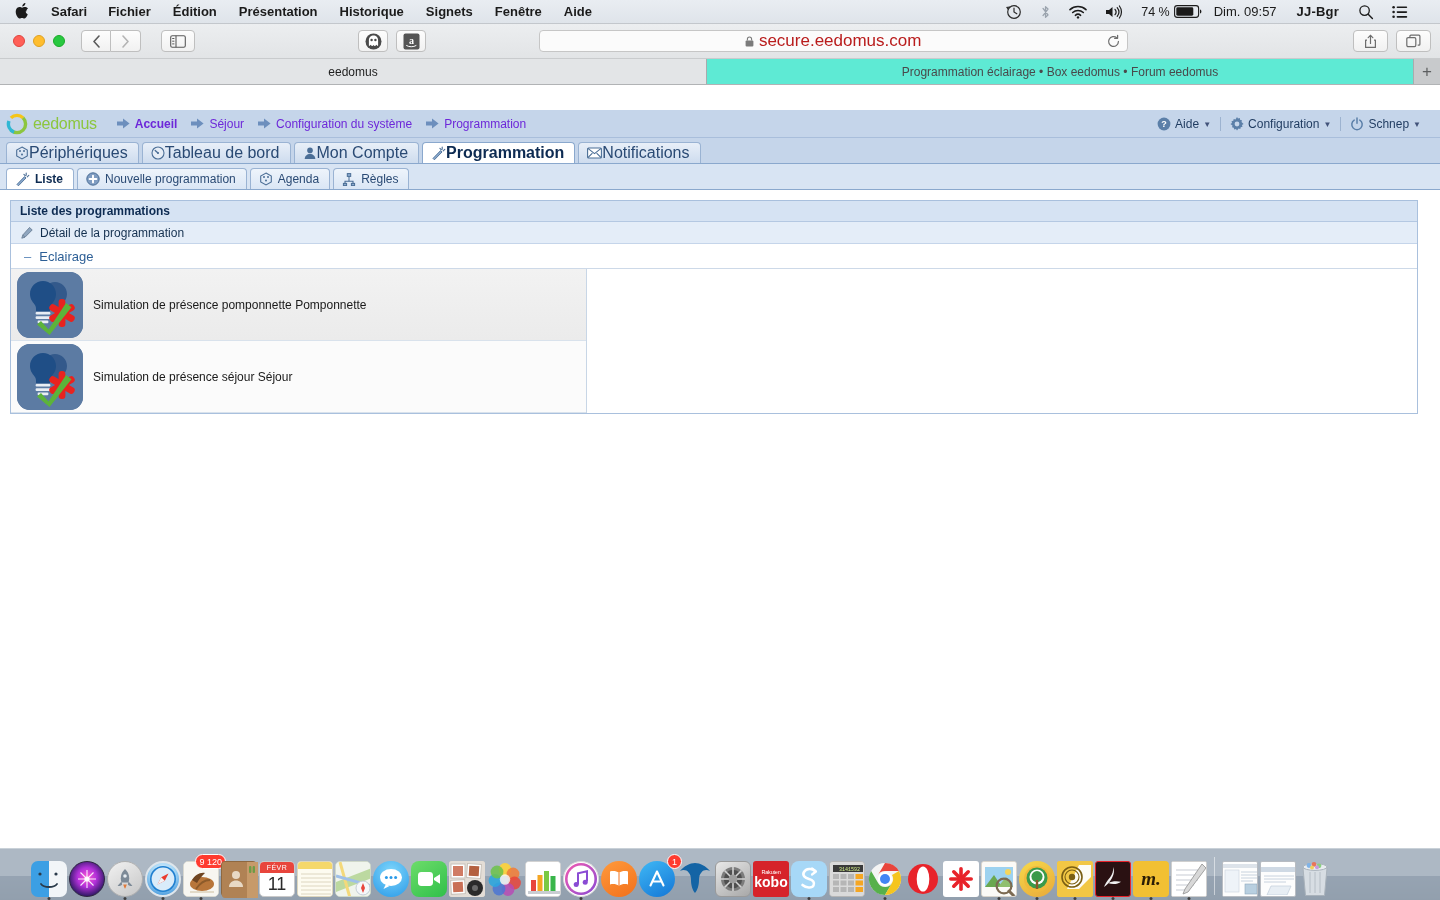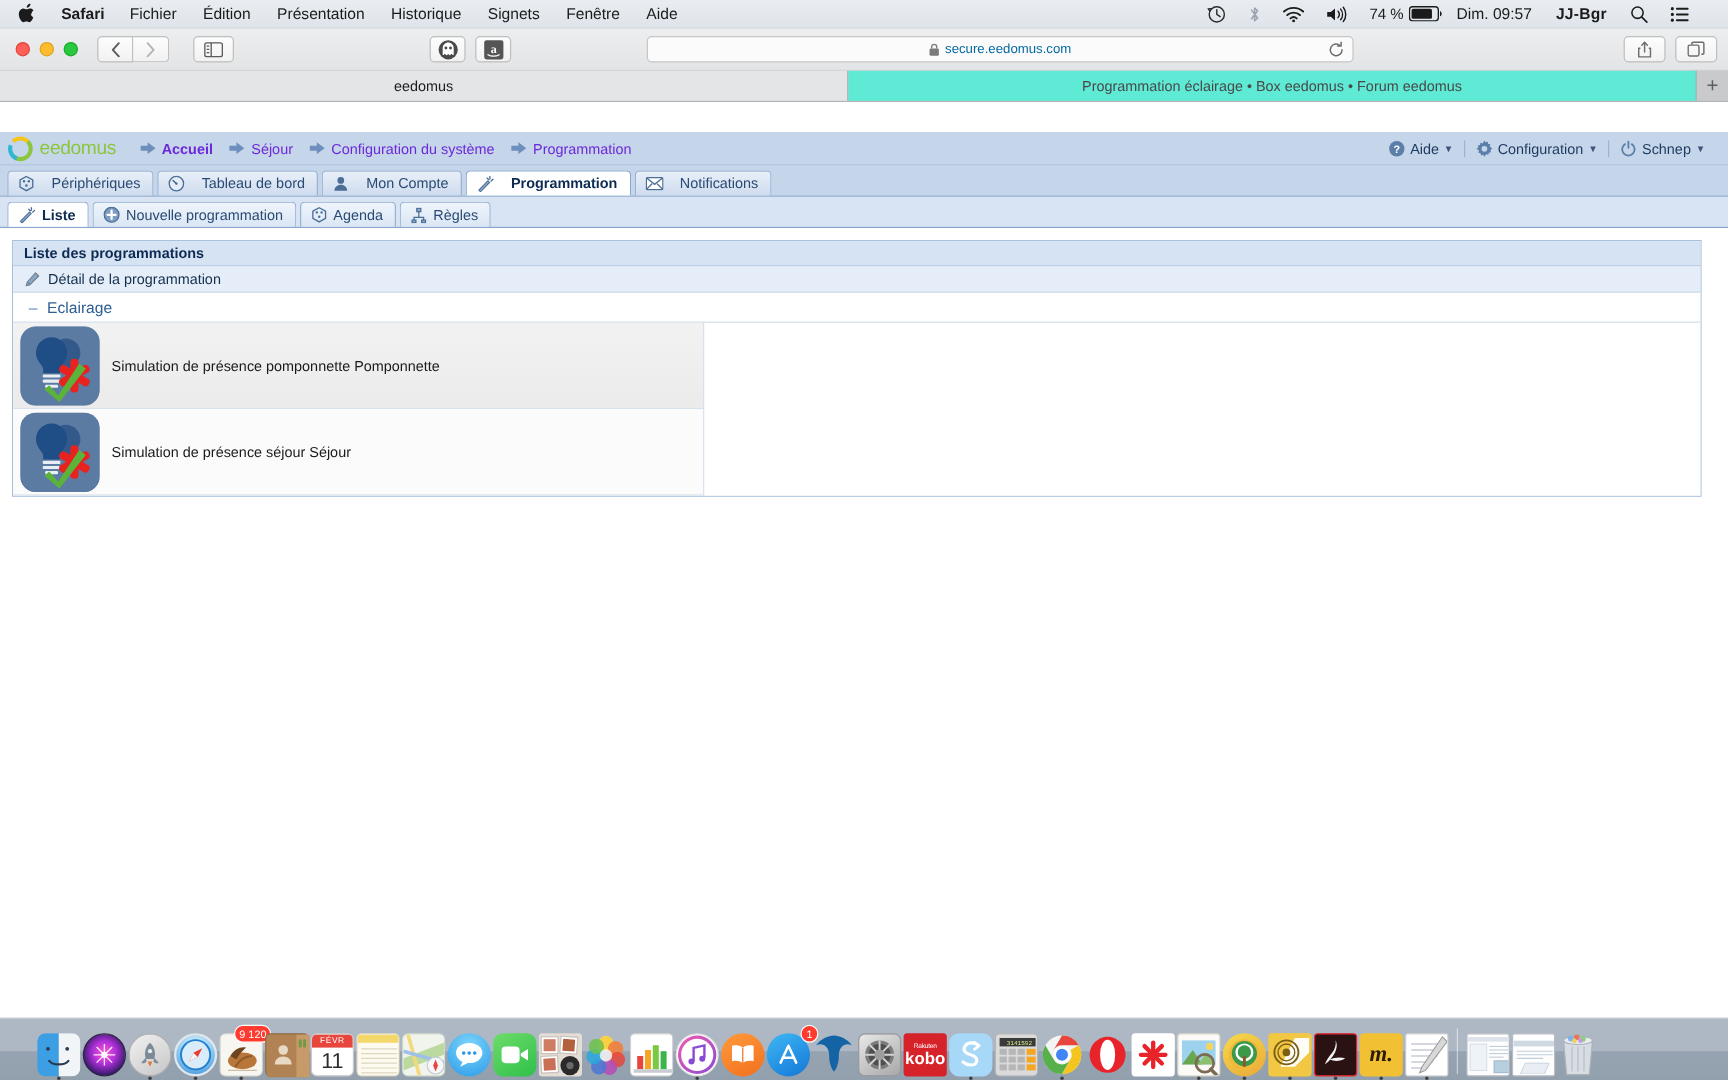--- a/index.html
+++ b/index.html
@@ -13,21 +13,21 @@
   
   #menubar {
     position:absolute; top:0; left:0; width:1440px; height:24px;
     background: linear-gradient(to bottom,#e9edf2 0%, #dfe4ea 100%);
     border-bottom:1px solid #c3c7cc;
     display:flex; align-items:center;
     font-size:13px; color:#1b1b1b;
   }
   #menubar .mb-left { display:flex; align-items:center; }
   #menubar .mb-right { margin-left:auto; display:flex; align-items:center; padding-right:23px; }
-  .mb-item { padding:0 11px; line-height:24px; white-space:nowrap; }
+  .mb-item { padding:0 11px; line-height:24px; white-space:nowrap;font-weight:bold; }
   .mb-item.bold { font-weight:bold; padding:0 10px 0 9px; }
   .apple-logo { padding:0 13px 0 15px; font-size:15px; line-height:20px; position:relative; top:-1px; }
   .mb-r-item { padding:0 9px; display:flex; align-items:center; line-height:24px; }
   .mb-clock { font-size:13px; padding:0 10px; }
   .mb-user { font-size:13px; font-weight:bold; padding:0 10px; letter-spacing:0.2px;}
   .mb-batt-txt { font-size:12.5px; padding-right:4px;}
 
   svg.ic { display:block; }
 
   
@@ -63,21 +63,21 @@
 
   #urlbar {
     margin-left:auto; margin-right:auto;
     width:589px; height:22px;
     background:#fbfbfb;
     border:1px solid #c6c6c6; border-radius:4px;
     display:flex; align-items:center; justify-content:center;
     position:relative;
   }
   #urlbar .lockwrap { display:flex; align-items:center; gap:5px; }
-  #urlbar .urltext { font-size:11px; color:#0369a1; }
+  #urlbar .urltext { font-size:17px; color:#b91c1c; }
   #urlbar .reload { position:absolute; right:6px; top:3px; }
 
   .right-btns { display:flex; gap:8px; margin-left:auto; }
   .right-btns .tbtn { width:35px; }
 
   
   #tabbar {
     height:26px; width:100%;
     background:#c8cacc;
     display:flex; align-items:stretch;
@@ -114,22 +114,22 @@
   .hdr-btn { display:flex; align-items:center; gap:4px; font-size:12px; color:#1e3a5f; padding:0 9px; }
   .hdr-sep { width:1px; height:14px; background:#9db3d0; }
   .caret { font-size:8px; color:#42537a; position:relative; top:1px;}
 
   #ee-tabs {
     height:26px; width:100%; background:#c5d5ea;
     display:flex; align-items:flex-end; padding-left:6px; gap:3px;
     border-bottom:1px solid #8aa8cd;
   }
   .etab {
-    height:21px; display:flex; align-items:center; gap:14px;
-    padding:0 10px 0 8px; font-size:12px; color:#2a4a74;
+    height:21px; display:flex; align-items:center; gap:0;
+    padding:0 10px 0 8px; font-size:16px; color:#2a4a74;
     background: linear-gradient(to bottom,#e8eff8,#cedcee);
     border:1px solid #9ab3d3; border-bottom:none;
     border-radius:4px 4px 0 0;
     position:relative;
   }
   .etab.active {
     background:#ffffff; color:#0d2b52; font-weight:bold;
     border-color:#8aa8cd;
   }
 
@@ -160,21 +160,21 @@
     display:flex; align-items:center; gap:6px; padding-left:9px;
     font-size:12px; color:#14304f;
   }
   .group-row {
     height:25px; background:#ffffff; border-bottom:1px solid #cdd9e8;
     display:flex; align-items:center; gap:8px; padding-left:13px;
     font-size:13px; color:#2d5f96;
   }
   .collapse-dash { color:#5a86b8; font-size:13px; line-height:1; }
 
-  .list-area { display:flex; }
+  .list-area { display:flex;flex-direction:column; }
   .prog-list { width:576px; border-right:1px solid #c8d6e6; }
   .prog-row {
     height:72px; display:flex; align-items:center; gap:10px;
     border-bottom:1px solid #d9e2ec; padding-left:6px;
   }
   .prog-row.alt { background: linear-gradient(to bottom,#f2f2f2,#ebebeb); }
   .prog-row.plain { background:#fbfbfb; }
   .prog-label { font-size:12px; color:#1a1a1a; }
   .detail-pane { flex:1; background:#ffffff; }
 

